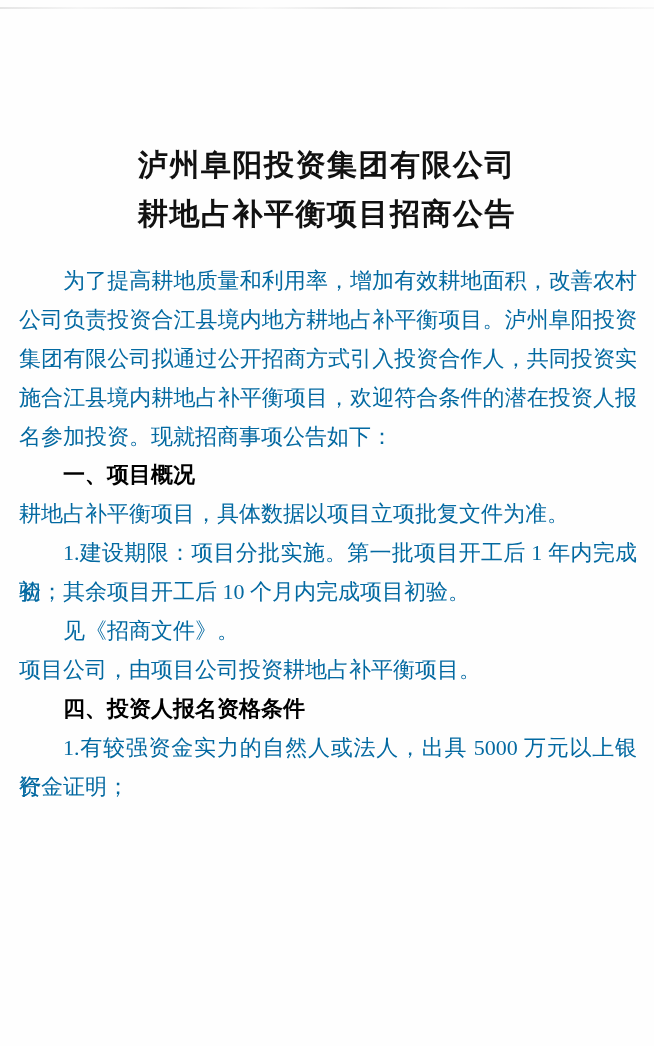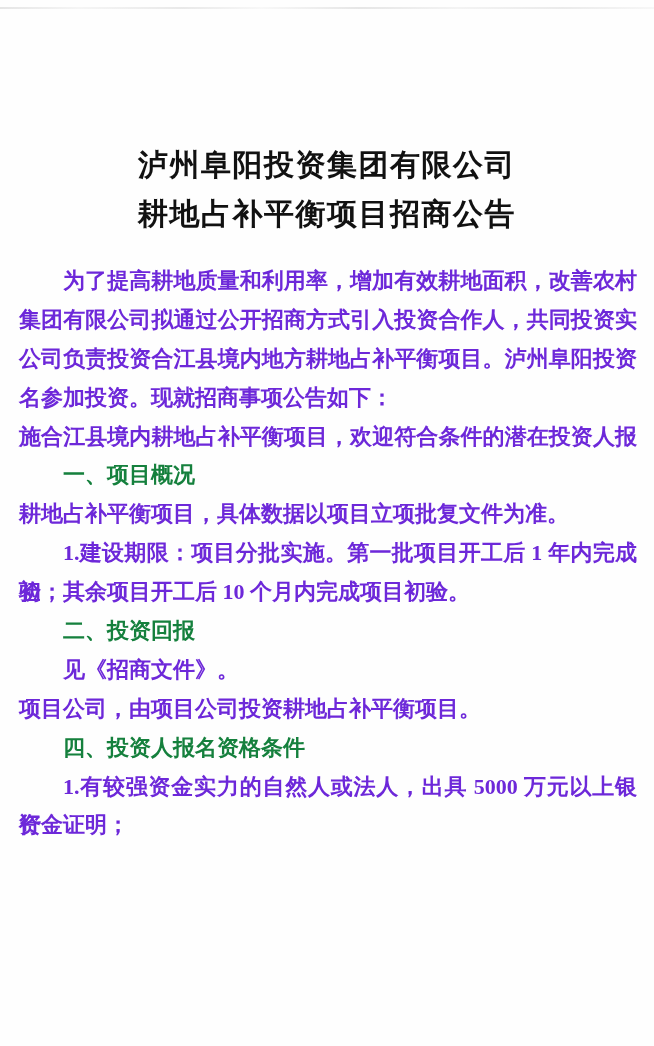--- a/index.html
+++ b/index.html
@@ -46,57 +46,55 @@
     position: absolute;
     top: 262px;
     left: 19px;
     right: 17px;
   }
   .line {
     height: 38.9px;
     line-height: 38.9px;
     font-size: 22px;
     white-space: nowrap;
-    color: #6d28d9;
-    font-weight: bold;
+    color: #0369a1;
   }
   .line.just {
     white-space: normal;
     text-align: justify;
     text-align-last: justify;
   }
   .line.indent {
     text-indent: 2em;
   }
   .line.bold {
     font-weight: bold;
-    color: #15803d;
+    color: #000000;
   }
 </style>
 </head>
 <body>
 
 <div class="page">
   <div class="scan-line"></div>
 
   <div class="title-block">
     <div class="title-line">泸州阜阳投资集团有限公司</div>
     <div class="title-line">耕地占补平衡项目招商公告</div>
   </div>
 
   <div class="body-block">
     <div class="line indent just">为了提高耕地质量和利用率，增加有效耕地面积，改善农村</div>
+    <div class="line just">公司负责投资合江县境内地方耕地占补平衡项目。泸州阜阳投资</div>
     <div class="line just">集团有限公司拟通过公开招商方式引入投资合作人，共同投资实</div>
-    <div class="line just">公司负责投资合江县境内地方耕地占补平衡项目。泸州阜阳投资</div>
+    <div class="line just">施合江县境内耕地占补平衡项目，欢迎符合条件的潜在投资人报</div>
     <div class="line">名参加投资。现就招商事项公告如下：</div>
-    <div class="line just">施合江县境内耕地占补平衡项目，欢迎符合条件的潜在投资人报</div>
     <div class="line indent bold">一、项目概况</div>
     <div class="line">耕地占补平衡项目，具体数据以项目立项批复文件为准。</div>
     <div class="line indent just">1.建设期限：项目分批实施。第一批项目开工后 1 年内完成初</div>
     <div class="line">验；其余项目开工后 10 个月内完成项目初验。</div>
-    <div class="line indent bold">二、投资回报</div>
     <div class="line indent">见《招商文件》。</div>
     <div class="line">项目公司，由项目公司投资耕地占补平衡项目。</div>
     <div class="line indent bold">四、投资人报名资格条件</div>
     <div class="line indent just">1.有较强资金实力的自然人或法人，出具 5000 万元以上银行</div>
     <div class="line">资金证明；</div>
   </div>
 </div>
 
 </body></html>

